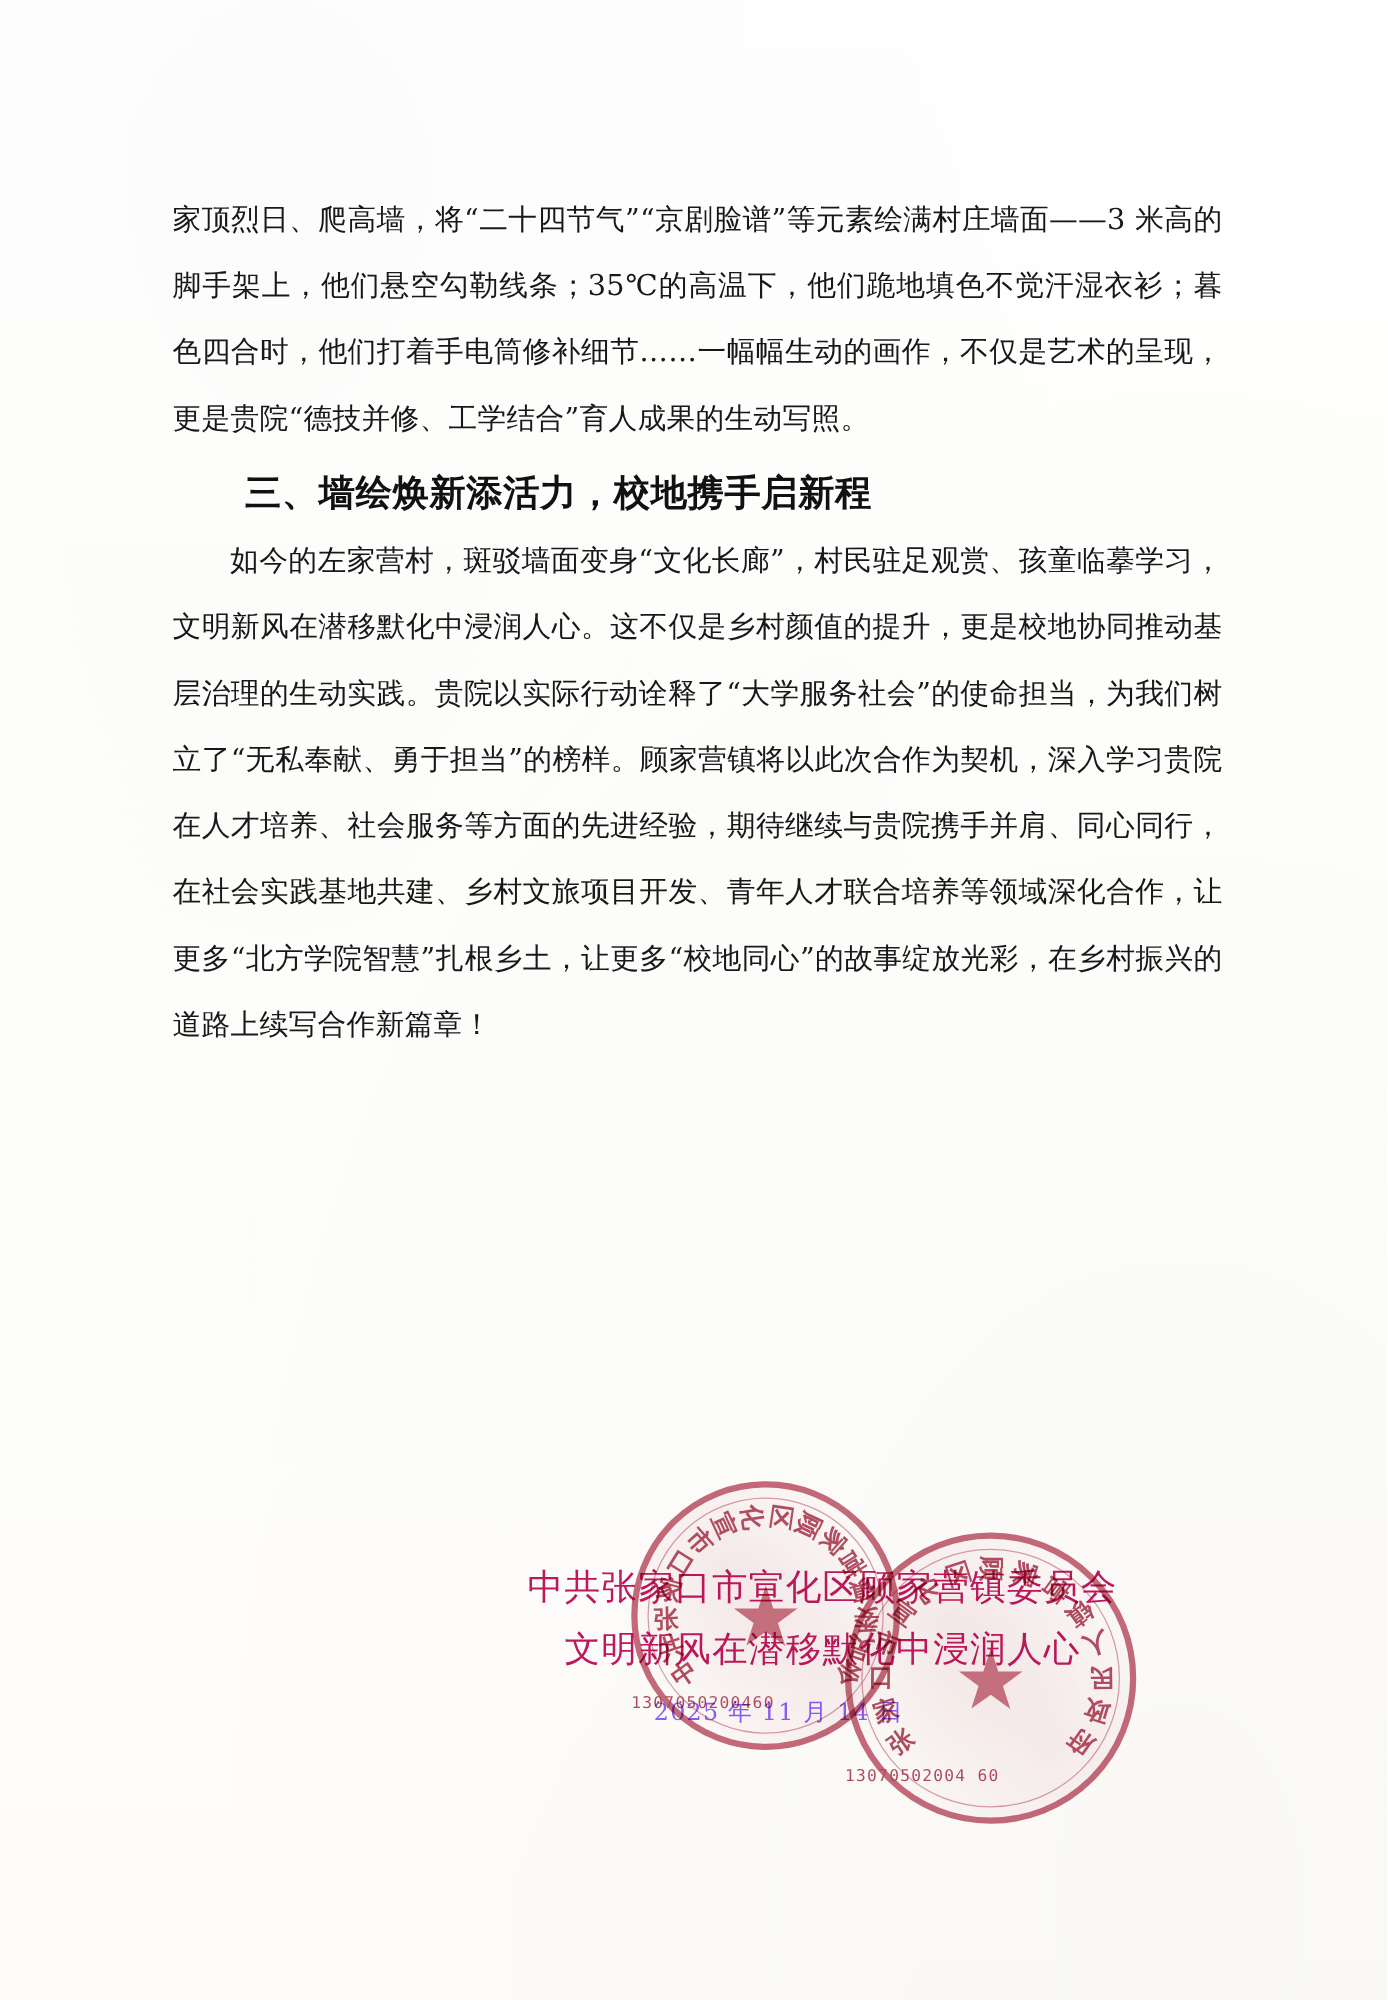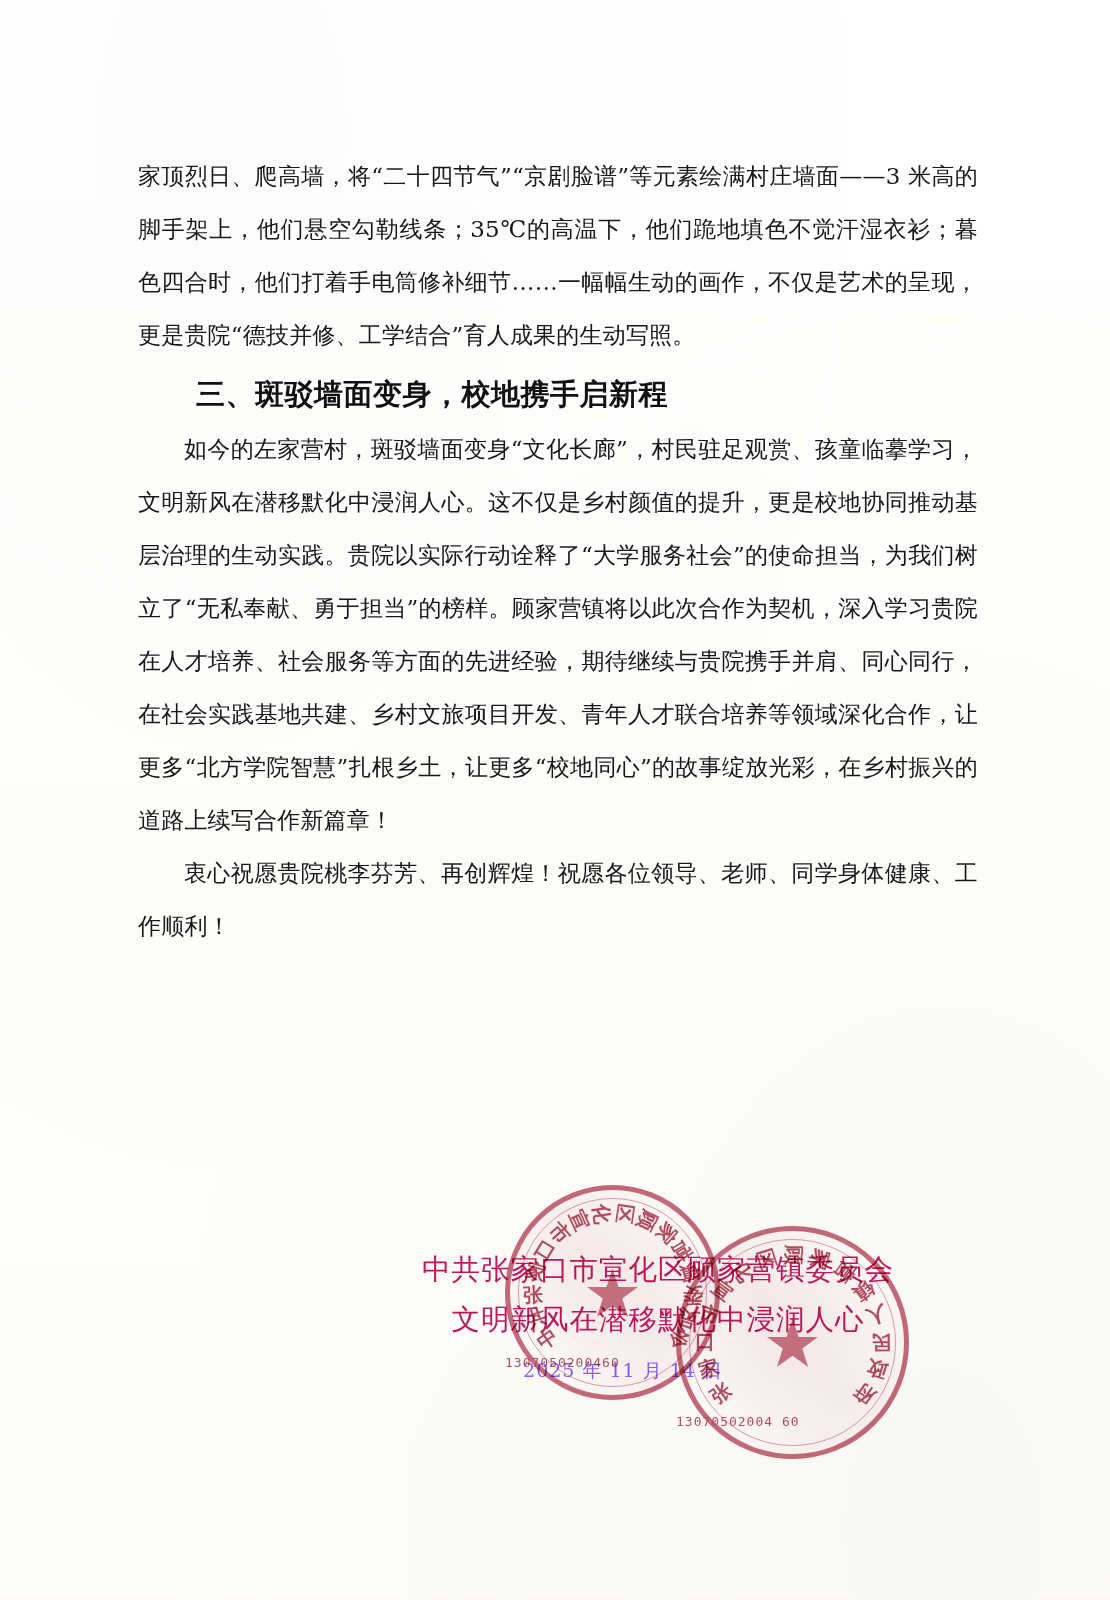--- a/index.html
+++ b/index.html
@@ -164,26 +164,25 @@
 </style>
 </head>
 <body>
 
 <div class="page">
   <div class="paper-tint"></div>
 
   <div class="content">
     <p class="body-text">家顶烈日、爬高墙，将“二十四节气”“京剧脸谱”等元素绘满村庄墙面——3 米高的脚手架上，他们悬空勾勒线条；35℃的高温下，他们跪地填色不觉汗湿衣衫；暮色四合时，他们打着手电筒修补细节……一幅幅生动的画作，不仅是艺术的呈现，更是贵院“德技并修、工学结合”育人成果的生动写照。</p>
 
-    <h2 class="section-heading">三、斑驳墙面变身，校地携手启新程</h2>
+    <h2 class="section-heading">三、墙绘焕新添活力，校地携手启新程</h2>
 
     <p class="body-text indent">如今的左家营村，斑驳墙面变身“文化长廊”，村民驻足观赏、孩童临摹学习，文明新风在潜移默化中浸润人心。这不仅是乡村颜值的提升，更是校地协同推动基层治理的生动实践。贵院以实际行动诠释了“大学服务社会”的使命担当，为我们树立了“无私奉献、勇于担当”的榜样。顾家营镇将以此次合作为契机，深入学习贵院在人才培养、社会服务等方面的先进经验，期待继续与贵院携手并肩、同心同行，在社会实践基地共建、乡村文旅项目开发、青年人才联合培养等领域深化合作，让更多“北方学院智慧”扎根乡土，让更多“校地同心”的故事绽放光彩，在乡村振兴的道路上续写合作新篇章！</p>
 
 
-    <p class="body-text indent">衷心祝愿贵院桃李芬芳、再创辉煌！祝愿各位领导、老师、同学身体健康、工作顺利！</p>
   </div>
 
   <div class="signature-block">
     <div class="sig-line">中共张家口市宣化区顾家营镇委员会</div>
     <div class="sig-line">文明新风在潜移默化中浸润人心</div>
     <div class="sig-date">2025 年 11 月 14 日</div>
   </div>
 
   <div class="seal" id="seal-left">
     <div class="ring-outer"></div>

